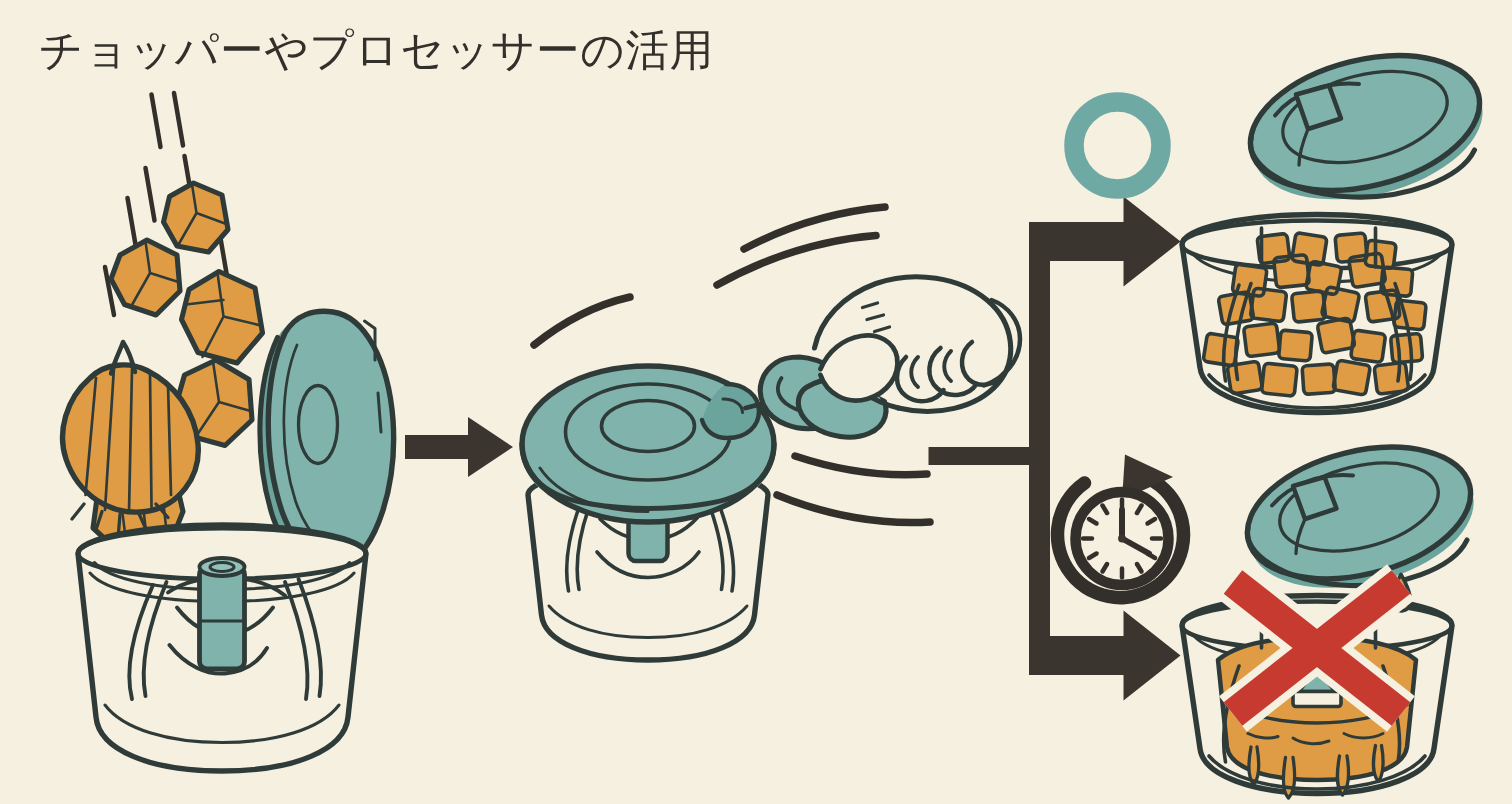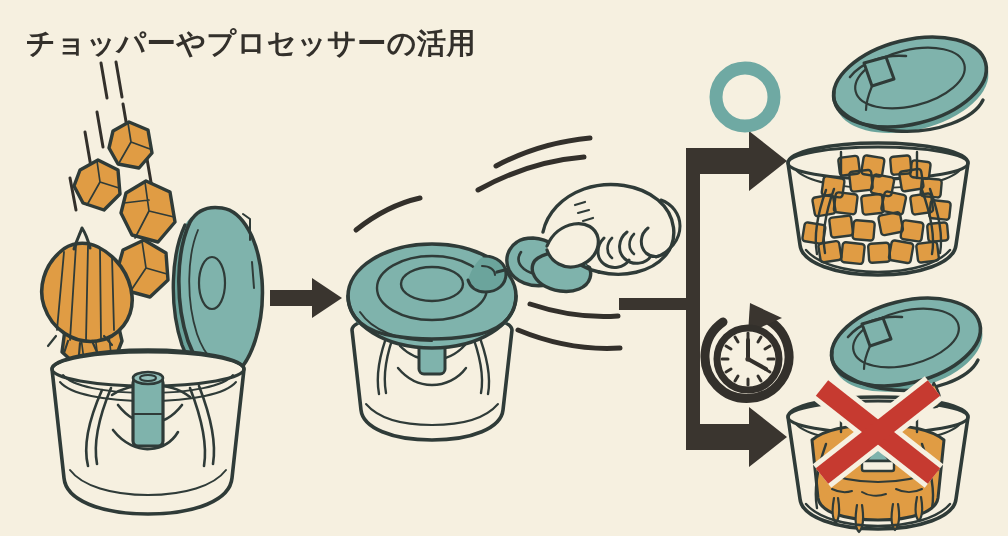--- a/index.html
+++ b/index.html
@@ -20,23 +20,23 @@
   #stage svg.layer {
     position: absolute;
     inset: 0;
     width: 1008px;
     height: 536px;
     display: block;
   }
   #title {
     position: absolute;
     left: 26px;
-    top: 24px;
+    top: 14px;
     font-size: 29px;
-    font-weight: bold;
+    font-weight: normal;
     letter-spacing: 0.5px;
     color: #33302b;
     white-space: nowrap;
     z-index: 5;
   }
   .ink   { stroke: #2f3b38; fill: none; stroke-linecap: round; stroke-linejoin: round; }
   .ink2  { stroke: #33302b; fill: none; stroke-linecap: round; stroke-linejoin: round; }
   .dark  { fill: #3a352f; }
   .teal  { fill: #7fb3ac; }
   .tealD { fill: #6ba49c; }

